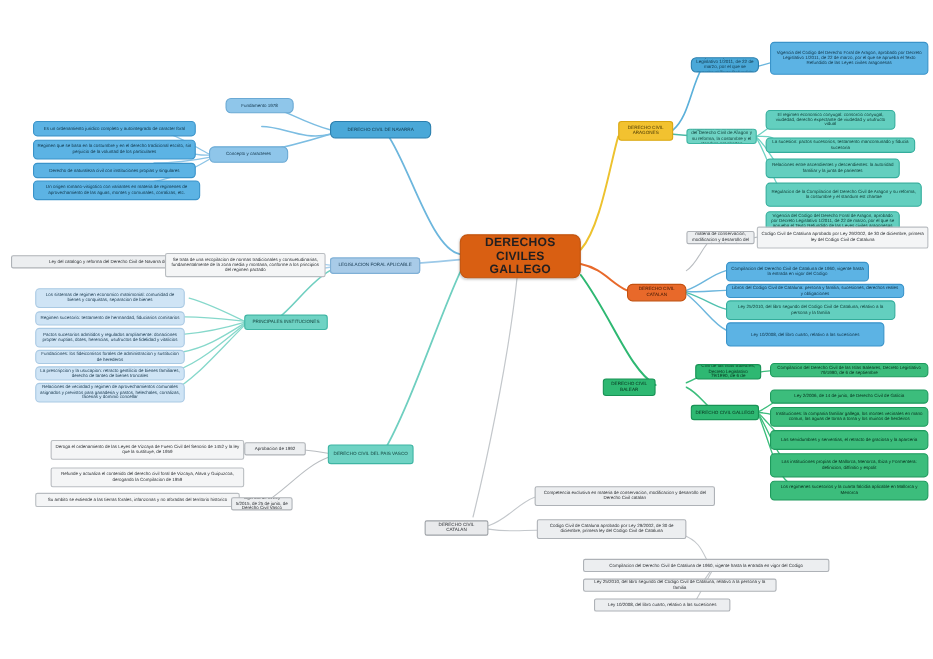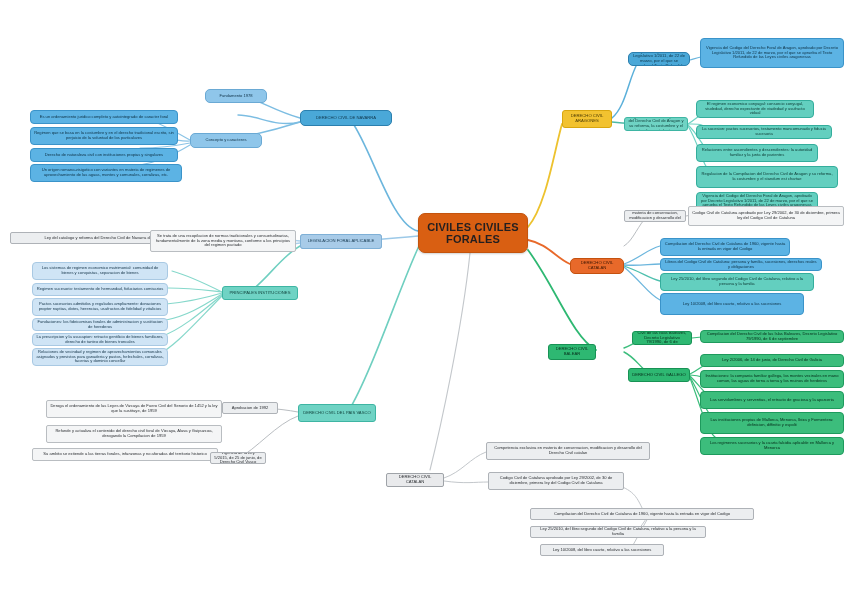--- a/index.html
+++ b/index.html
@@ -118,21 +118,21 @@
 
       <path d="M470 253 C 462 330, 440 430, 430 470" stroke="#c3c7cb" stroke-width="1.1"></path>
       <path d="M444 478 C 462 472, 470 458, 486 452" stroke="#c3c7cb" stroke-width="1"></path>
       <path d="M444 481 C 466 484, 474 482, 488 482" stroke="#c3c7cb" stroke-width="1"></path>
       <path d="M620 486 C 636 492, 638 500, 644 512" stroke="#c3c7cb" stroke-width="1"></path>
       <path d="M648 516 C 644 522, 640 528, 636 533" stroke="#c3c7cb" stroke-width="1"></path>
       <path d="M648 518 C 640 532, 634 544, 630 550" stroke="#c3c7cb" stroke-width="1"></path>
     </g>
   </svg>
 
-  <div class="node n-center" style="left:418px;top:213px;width:110px;height:40px;">CIVILES CIVILES FORALES</div>
+  <div class="node n-center" style="left:418px;top:213px;width:110px;height:40px;">DERECHOS CIVILES GALLEGO</div>
 
   <div class="node n-blue-head" style="left:300px;top:110px;width:92px;height:16px;">DERECHO CIVIL DE NAVARRA</div>
 
   <div class="node n-blue-soft" style="left:205px;top:89px;width:62px;height:14px;">Fundamento 1978</div>
 
   <div class="node n-blue-soft" style="left:190px;top:133px;width:72px;height:15px;">Concepto y caracteres</div>
 
   <div class="node n-blue" style="left:30px;top:110px;width:148px;height:14px;">Es un ordenamiento juridico completo y autointegrado de caracter foral</div>
   <div class="node n-blue" style="left:30px;top:127px;width:148px;height:18px;">Regimen que se basa en la costumbre y en el derecho tradicional escrito, sin perjuicio de la voluntad de los particulares</div>
   <div class="node n-blue" style="left:30px;top:148px;width:148px;height:14px;">Derecho de naturaleza civil con instituciones propias y singulares</div>

